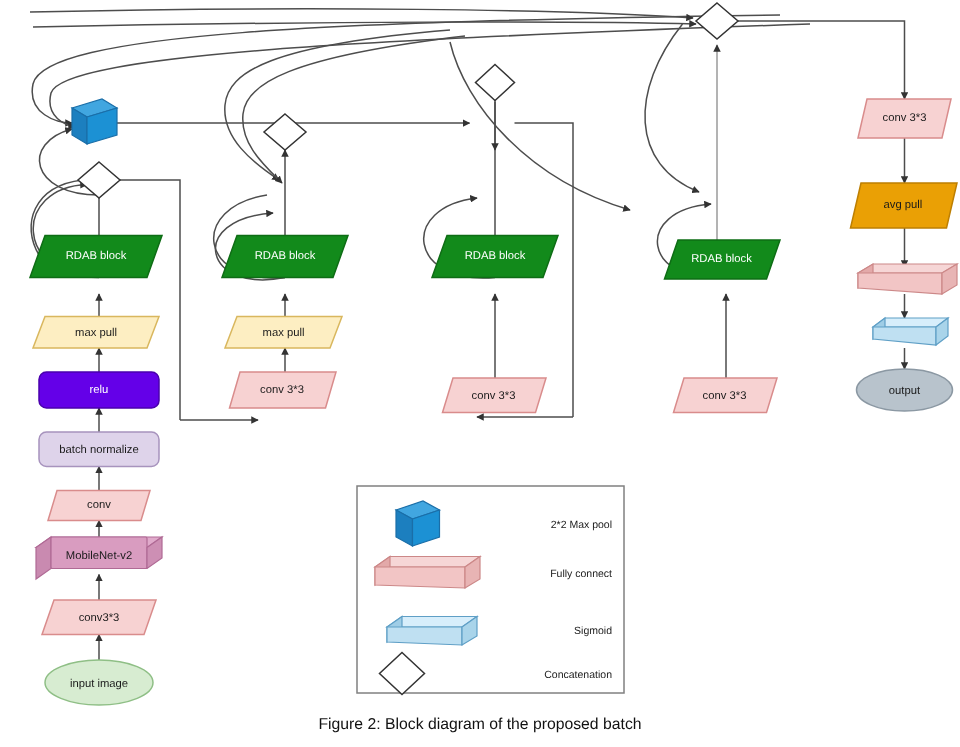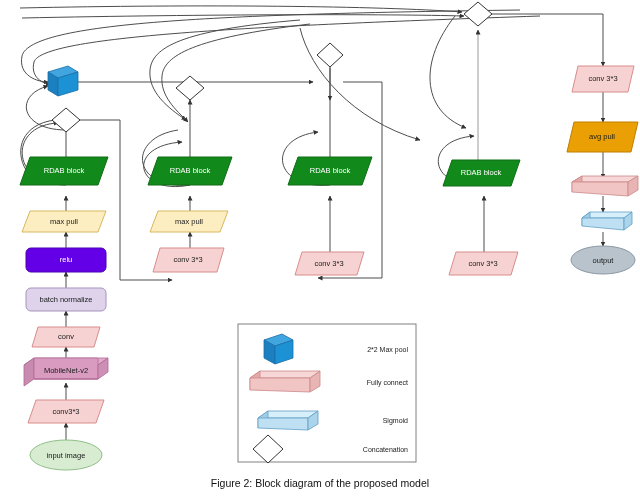--- a/index.html
+++ b/index.html
@@ -241,14 +241,14 @@
         <text class="legtext" x="408" y="421">Sigmoid</text>
       </g>
 
       <g>
         <polygon points="268,435 283,449 268,463 253,449" fill="#ffffff" stroke="#333" stroke-width="1"></polygon>
         <text class="legtext" x="408" y="450">Concatenation</text>
       </g>
     </g>
   </svg>
 
-  <div class="caption">Figure 2: Block diagram of the proposed model</div>
+  <div class="caption">Figure 2: Block diagram of the proposed batch</div>
 </div>
 
 </body></html>

